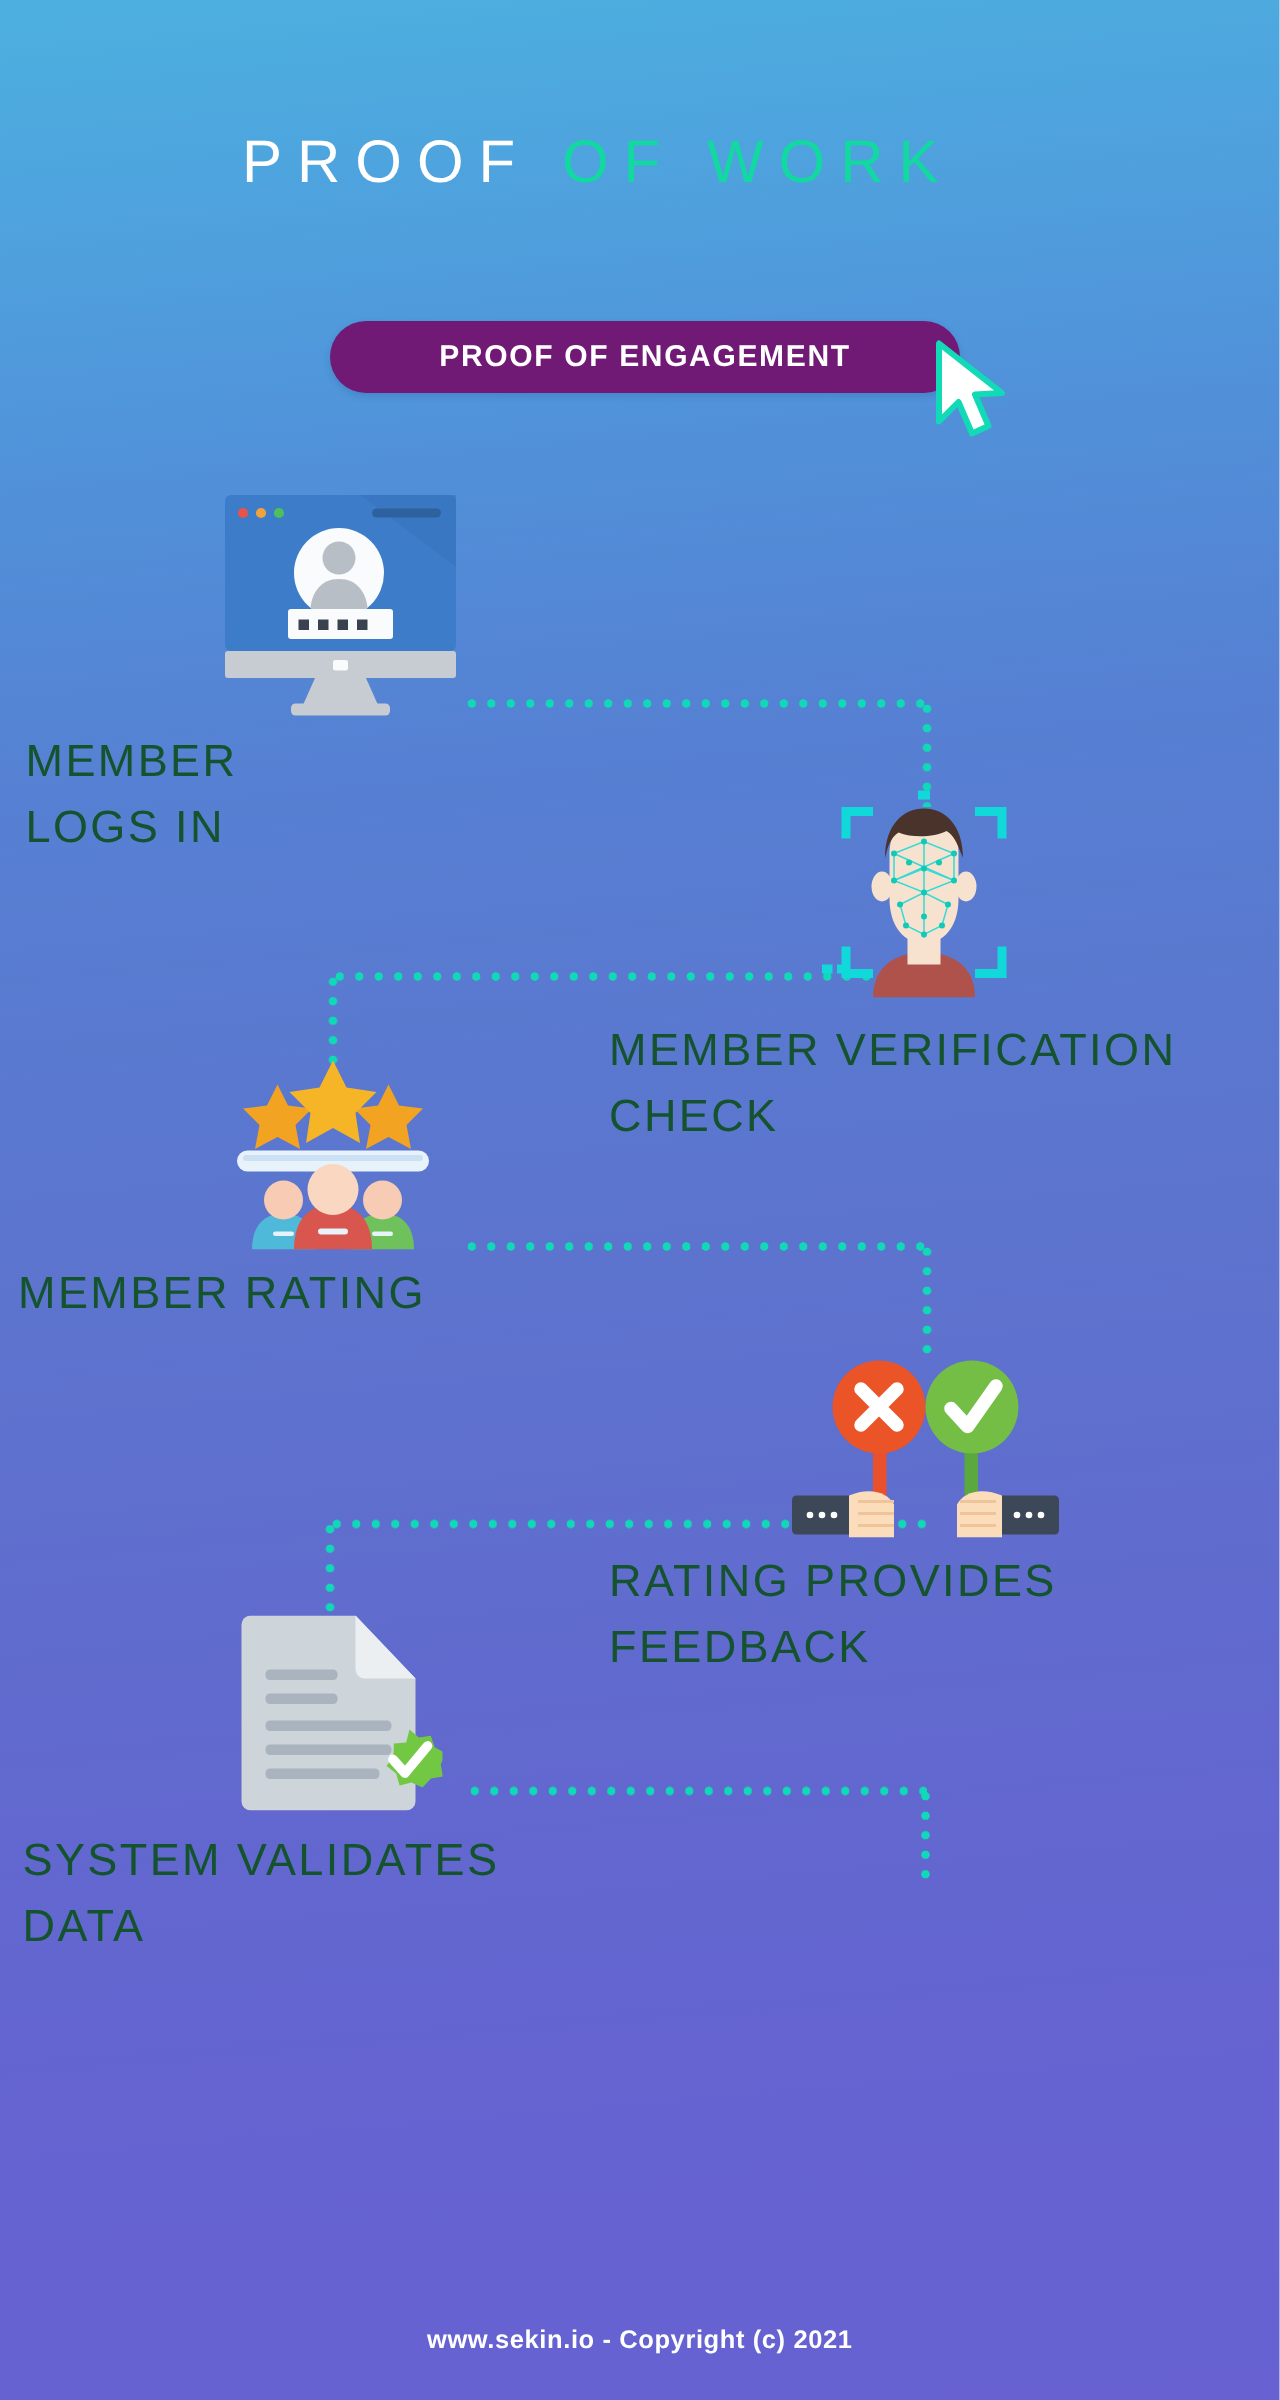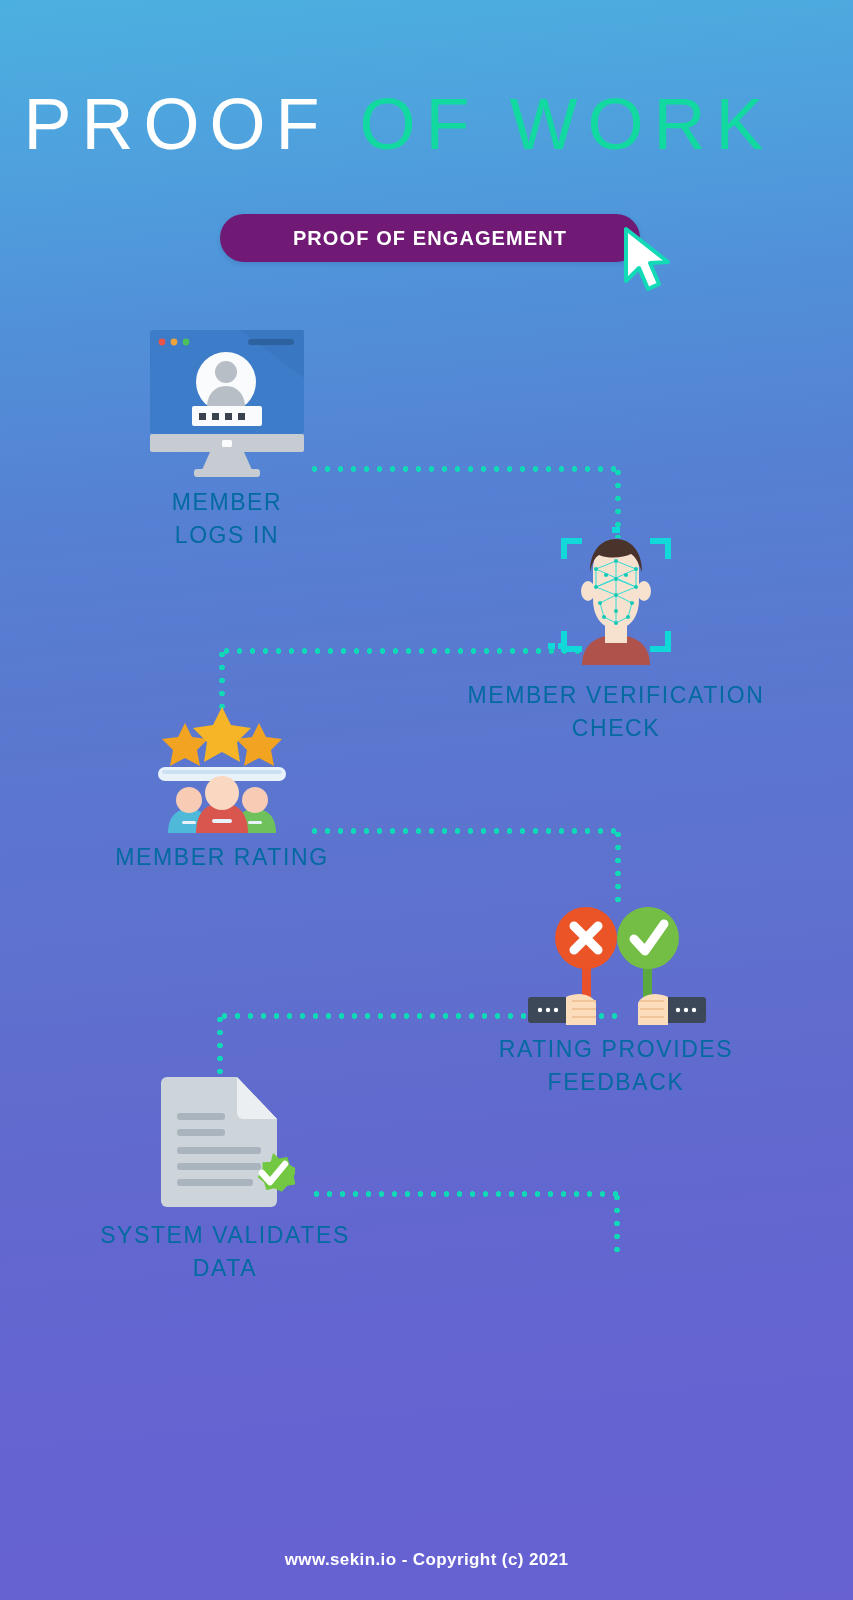--- a/index.html
+++ b/index.html
@@ -17,21 +17,21 @@
         #6564D1 84%,
         #6761D2 100%);
     position:relative; overflow:hidden;
   }
   .stage{ position:absolute; inset:0; }
 
   
   .title{
     position:absolute; top:88px; left:0; width:797px;
     text-align:center; white-space:nowrap;
-    font-size:72px; letter-spacing:10px; font-weight:300;
+    font-size:40px; letter-spacing:10px; font-weight:300;
     line-height:1;
   }
   .title .w1{ color:#FFFFFF; }
   .title .w2{ color:#12D9A0; }
 
   
   .pill-wrap{ position:absolute; top:214px; left:0; width:853px; height:56px; }
   .pill{
     position:absolute; left:220px; top:0; width:420px; height:48px;
     background:#701a75; border-radius:26px;
@@ -39,22 +39,22 @@
     box-shadow:0 2px 5px rgba(20,60,110,.18);
   }
   .pill span{
     color:#fff; font-size:20px; font-weight:bold; letter-spacing:1.1px;
   }
   .cursor{ position:absolute; left:618px; top:225px; width:62px; height:70px; }
 
   
   .node{ position:absolute; }
   .caption{
-    position:absolute; width:420px; text-align:center;
-    color:#0369a1; font-size:23px; font-weight:300; letter-spacing:1.6px;
+    position:absolute; width:420px; text-align:left;
+    color:#14532d; font-size:30px; font-weight:300; letter-spacing:1.6px;
     line-height:1.45; white-space:pre-line;
   }
 
   
   .dots{ position:absolute; }
   .dots.h{
     height:6px;
     background-image:radial-gradient(circle, #10D9B8 2.6px, rgba(0,0,0,0) 3px);
     background-size:13px 6px; background-repeat:repeat-x;
     background-position:0 center;

